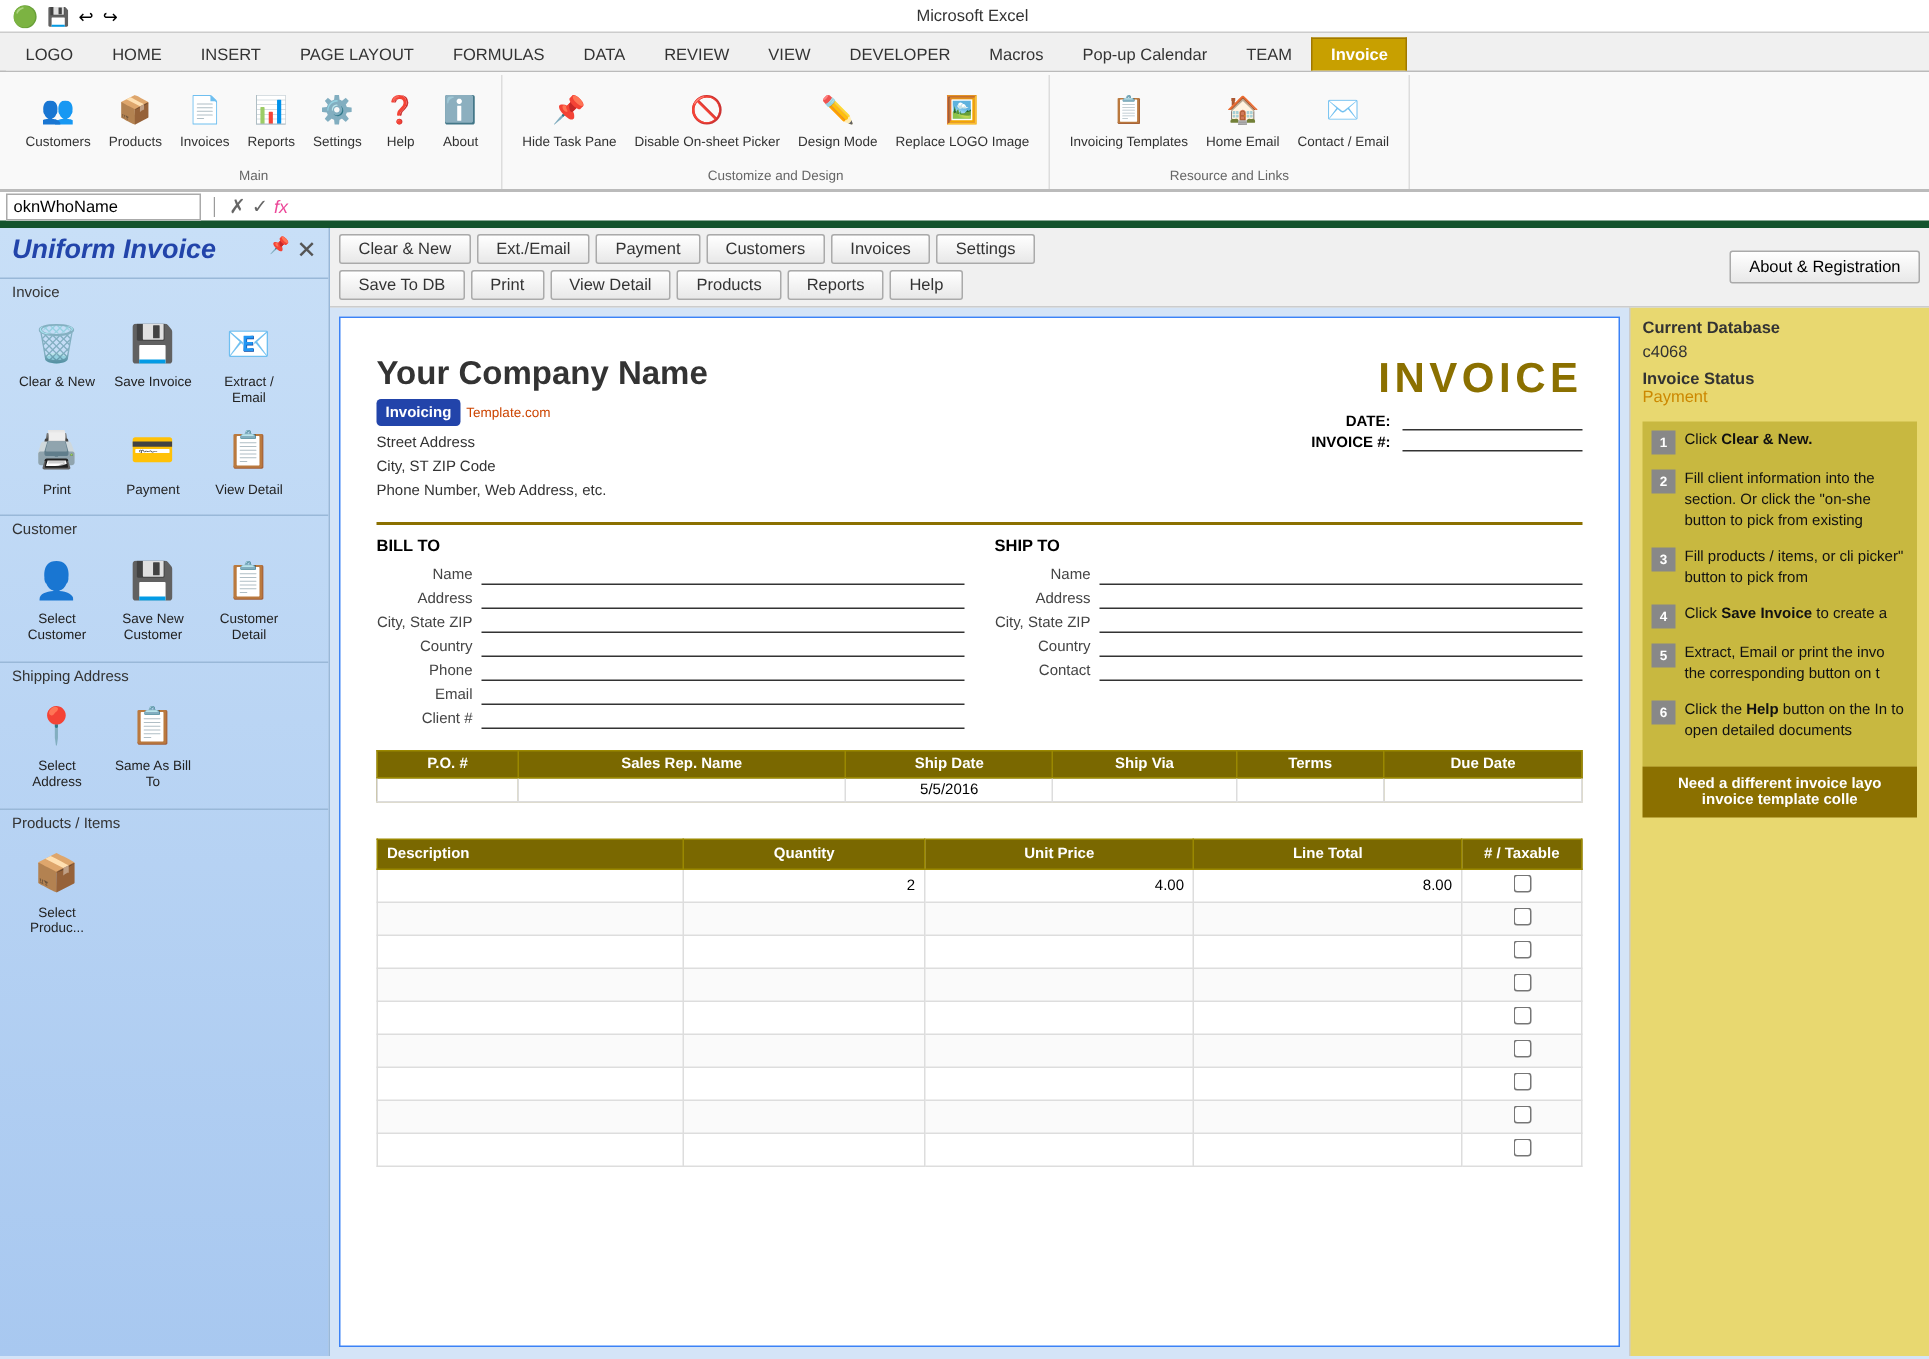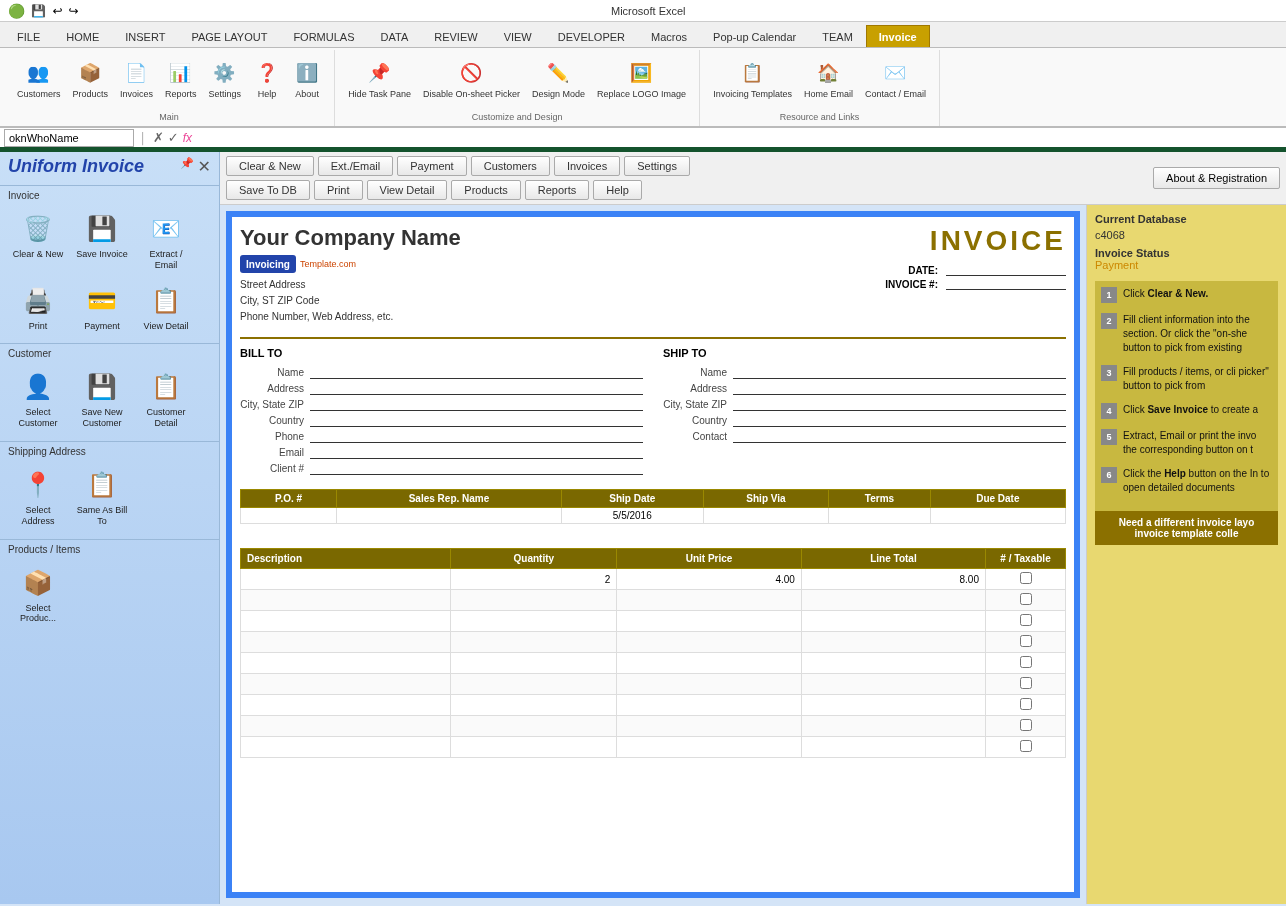--- a/index.html
+++ b/index.html
@@ -233,22 +233,22 @@
     
     .invoice-scroll {
       flex: 1;
       overflow: auto;
       display: flex;
     }
     .invoice-container {
       flex: 1;
       background: #fff;
       margin: 6px;
-      border: 6px solid #3b82f6;
-      padding: 8px;
+      border: 1px solid #3b82f6;
+      padding: 24px;
       min-width: 600px;
     }
 
     
     .invoice-header {
       display: flex;
       justify-content: space-between;
       align-items: flex-start;
       margin-bottom: 12px;
     }
@@ -415,21 +415,21 @@
     <span style="color:#1a6e1a;font-size:14px;">🟢</span>
     <span style="font-size:12px;">💾</span>
     <span style="font-size:12px;">↩</span>
     <span style="font-size:12px;">↪</span>
   </div>
   <div class="title-bar-title">Microsoft Excel</div>
   <div style="width:60px;"></div>
 </div>
 
 <div class="ribbon-tabs">
-  <div class="ribbon-tab">FILE</div>
+  <div class="ribbon-tab">LOGO</div>
   <div class="ribbon-tab">HOME</div>
   <div class="ribbon-tab">INSERT</div>
   <div class="ribbon-tab">PAGE LAYOUT</div>
   <div class="ribbon-tab">FORMULAS</div>
   <div class="ribbon-tab">DATA</div>
   <div class="ribbon-tab">REVIEW</div>
   <div class="ribbon-tab">VIEW</div>
   <div class="ribbon-tab">DEVELOPER</div>
   <div class="ribbon-tab">Macros</div>
   <div class="ribbon-tab">Pop-up Calendar</div>

